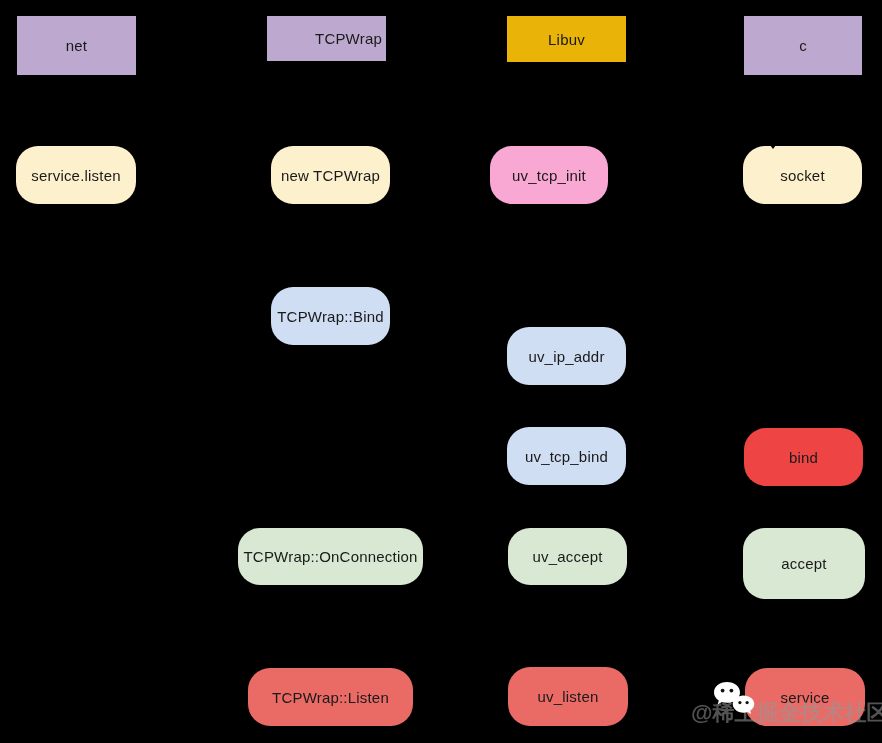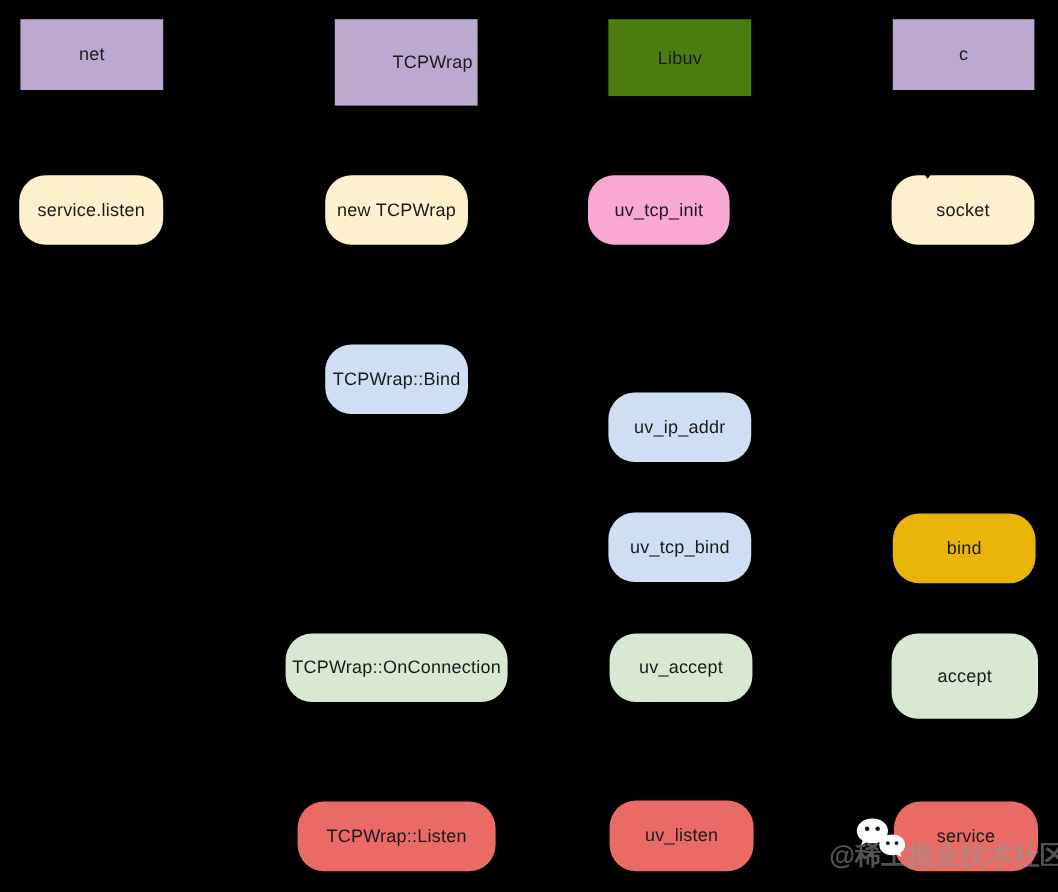--- a/index.html
+++ b/index.html
@@ -66,24 +66,24 @@
 </style>
 </head>
 <body>
 
 <div id="canvas">
 
   <div id="nodes">
       <div class="node square" style="left: 17px; top: 16px; width: 119px; height: 59px; background: rgb(189, 169, 207);">
       <span class="node-label" style="color: rgb(26, 26, 26);">net</span>
     </div>
-      <div class="node square" style="left: 279px; top: 16px; width: 119px; height: 72px; background: rgb(189, 169, 207); padding-left: 44px;">
+      <div class="node square" style="left: 267px; top: 16px; width: 119px; height: 45px; background: rgb(189, 169, 207); padding-left: 44px;">
       <span class="node-label" style="color: rgb(26, 26, 26);">TCPWrap</span>
     </div>
-      <div class="node square" style="left: 507px; top: 16px; width: 119px; height: 64px; background: #4d7c0f;">
+      <div class="node square" style="left: 507px; top: 16px; width: 119px; height: 46px; background: #eab308;">
       <span class="node-label" style="color: rgb(26, 26, 26);">Libuv</span>
     </div>
       <div class="node square" style="left: 744px; top: 16px; width: 118px; height: 59px; background: rgb(189, 169, 207);">
       <span class="node-label" style="color: rgb(26, 26, 26);">c</span>
     </div>
       <div class="node rounded" style="left: 16px; top: 146px; width: 120px; height: 58px; background: rgb(253, 241, 205);">
       <span class="node-label" style="color: rgb(26, 26, 26);">service.listen</span>
     </div>
       <div class="node rounded" style="left: 271px; top: 146px; width: 119px; height: 58px; background: rgb(253, 241, 205);">
       <span class="node-label" style="color: rgb(26, 26, 26);">new TCPWrap</span>
@@ -96,21 +96,21 @@
     </div>
       <div class="node rounded" style="left: 271px; top: 287px; width: 119px; height: 58px; background: rgb(207, 222, 242);">
       <span class="node-label" style="color: rgb(26, 26, 26);">TCPWrap::Bind</span>
     </div>
       <div class="node rounded" style="left: 507px; top: 287px; width: 119px; height: 58px; background: rgb(207, 222, 242); margin-top: 40px;">
       <span class="node-label" style="color: rgb(26, 26, 26);">uv_ip_addr</span>
     </div>
       <div class="node rounded" style="left: 507px; top: 427px; width: 119px; height: 58px; background: rgb(207, 222, 242);">
       <span class="node-label" style="color: rgb(26, 26, 26);">uv_tcp_bind</span>
     </div>
-      <div class="node rounded" style="left: 744px; top: 428px; width: 119px; height: 58px; background: #eab308;">
+      <div class="node rounded" style="left: 744px; top: 428px; width: 119px; height: 58px; background: #ef4444;">
       <span class="node-label" style="color: rgb(26, 26, 26);">bind</span>
     </div>
       <div class="node rounded" style="left: 238px; top: 528px; width: 185px; height: 57px; background: rgb(216, 232, 211);">
       <span class="node-label" style="color: rgb(26, 26, 26);">TCPWrap::OnConnection</span>
     </div>
       <div class="node rounded" style="left: 508px; top: 528px; width: 119px; height: 57px; background: rgb(216, 232, 211);">
       <span class="node-label" style="color: rgb(26, 26, 26);">uv_accept</span>
     </div>
       <div class="node rounded" style="left: 743px; top: 528px; width: 122px; height: 71px; background: rgb(216, 232, 211);">
       <span class="node-label" style="color: rgb(26, 26, 26);">accept</span>

